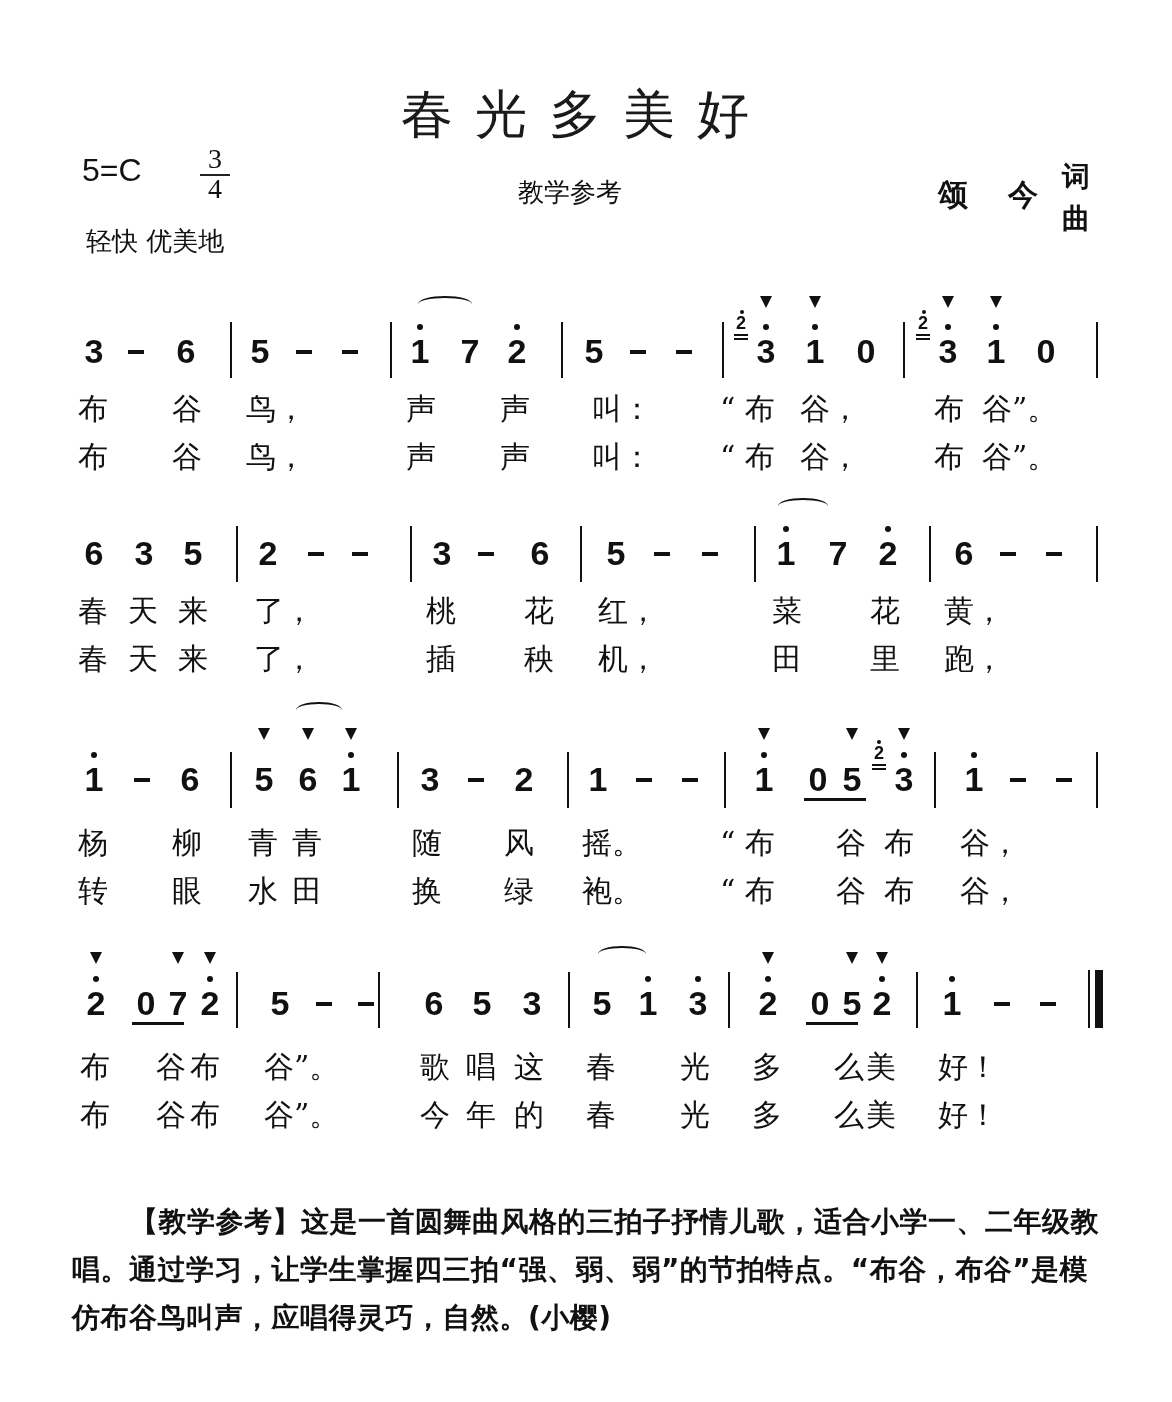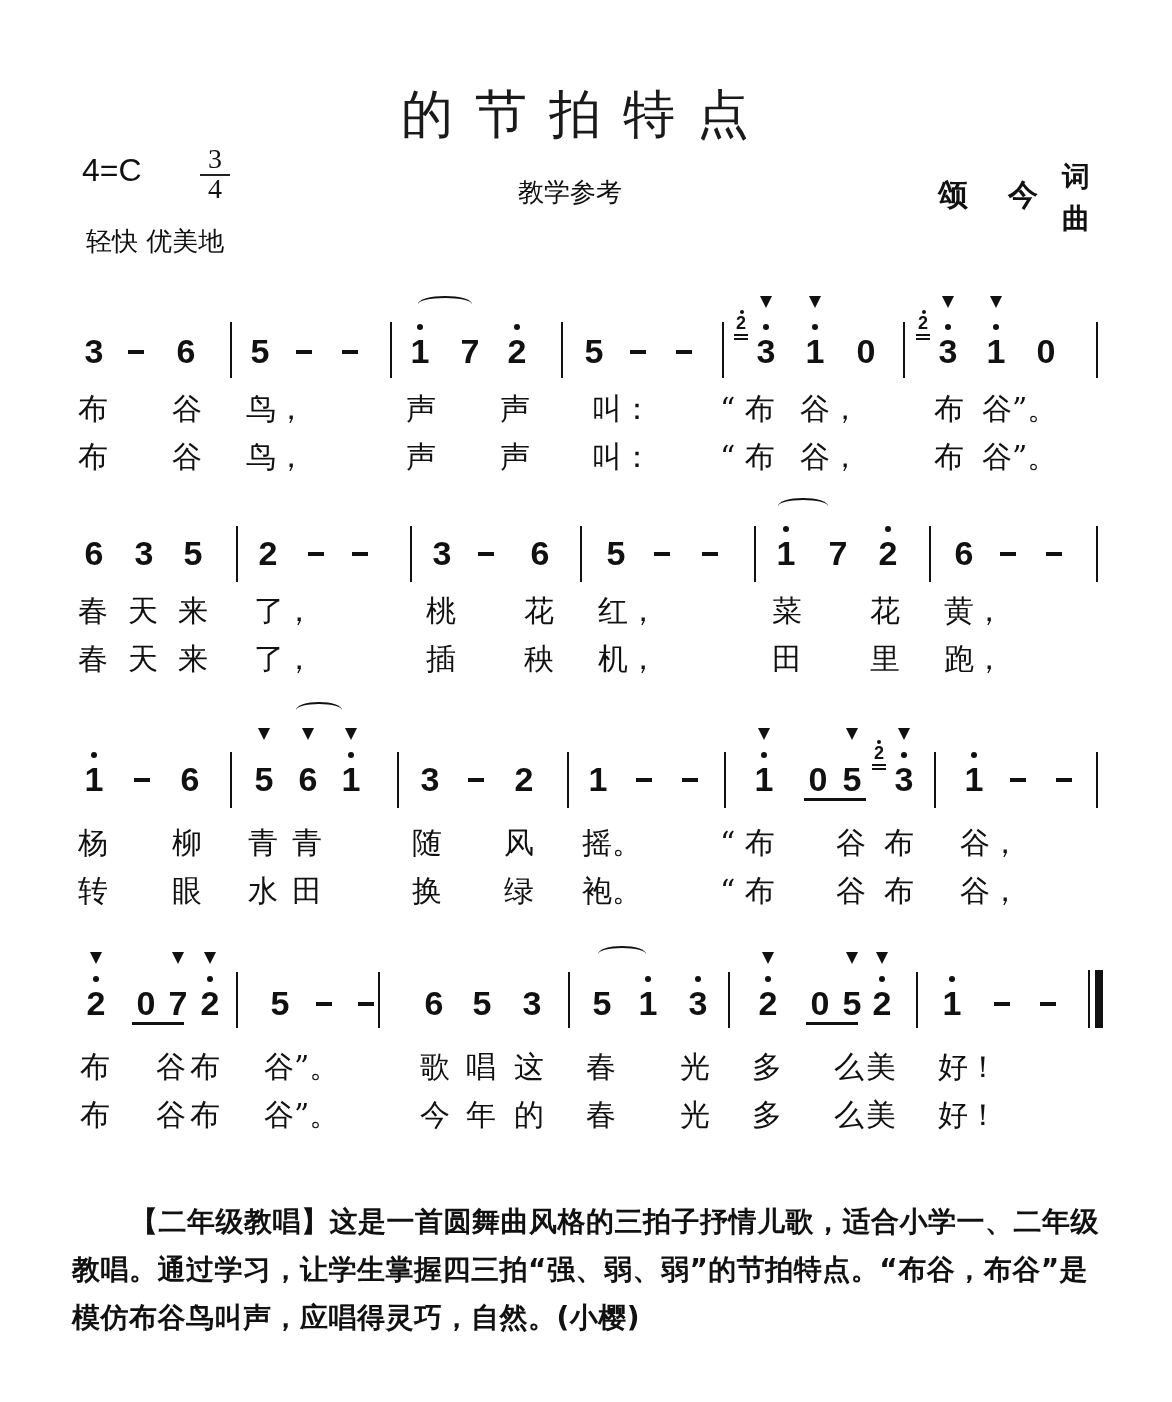--- a/index.html
+++ b/index.html
@@ -61,22 +61,22 @@
     }
     .final-thick { position: absolute; width: 8px; background: #111; }
     .notes-para {
       left: 72px; top: 1198px; width: 1040px; font-size: 28px; line-height: 48px;
       font-weight: 700; text-indent: 58px; letter-spacing: 0.5px;
     }
   </style>
 </head>
 <body>
 
-<div class="abs title">的节拍特点</div>
-<div class="abs key">4=C</div>
+<div class="abs title">春光多美好</div>
+<div class="abs key">5=C</div>
 <div class="abs timesig">
   <div class="num">3</div>
   <div>4</div>
 </div>
 <div class="abs tempo">轻快  优美地</div>
 <div class="abs subtitle">教学参考</div>
 <div class="abs author">颂今</div>
 <div class="abs credit">
   <div>词</div>
   <div>曲</div>
@@ -312,13 +312,13 @@
   <span class="lyric" style="left:466px;top:1098px">年</span>
   <span class="lyric" style="left:514px;top:1098px">的</span>
   <span class="lyric" style="left:586px;top:1098px">春</span>
   <span class="lyric" style="left:680px;top:1098px">光</span>
   <span class="lyric" style="left:752px;top:1098px">多</span>
   <span class="lyric" style="left:834px;top:1098px">么</span>
   <span class="lyric" style="left:866px;top:1098px">美</span>
   <span class="lyric" style="left:938px;top:1098px">好！</span>
 </div>
 
-<div class="abs notes-para"><span>【二年级教唱】</span><span>这是一首圆舞曲风格的三拍子抒情儿歌，适合小学一、二年级教唱。通过学习，让学生掌握四三拍“强、弱、弱”的节拍特点。“布谷，布谷”是模仿布谷鸟叫声，应唱得灵巧，自然。(小樱)</span></div>
+<div class="abs notes-para"><span>【教学参考】</span><span>这是一首圆舞曲风格的三拍子抒情儿歌，适合小学一、二年级教唱。通过学习，让学生掌握四三拍“强、弱、弱”的节拍特点。“布谷，布谷”是模仿布谷鸟叫声，应唱得灵巧，自然。(小樱)</span></div>
 
 </body></html>

